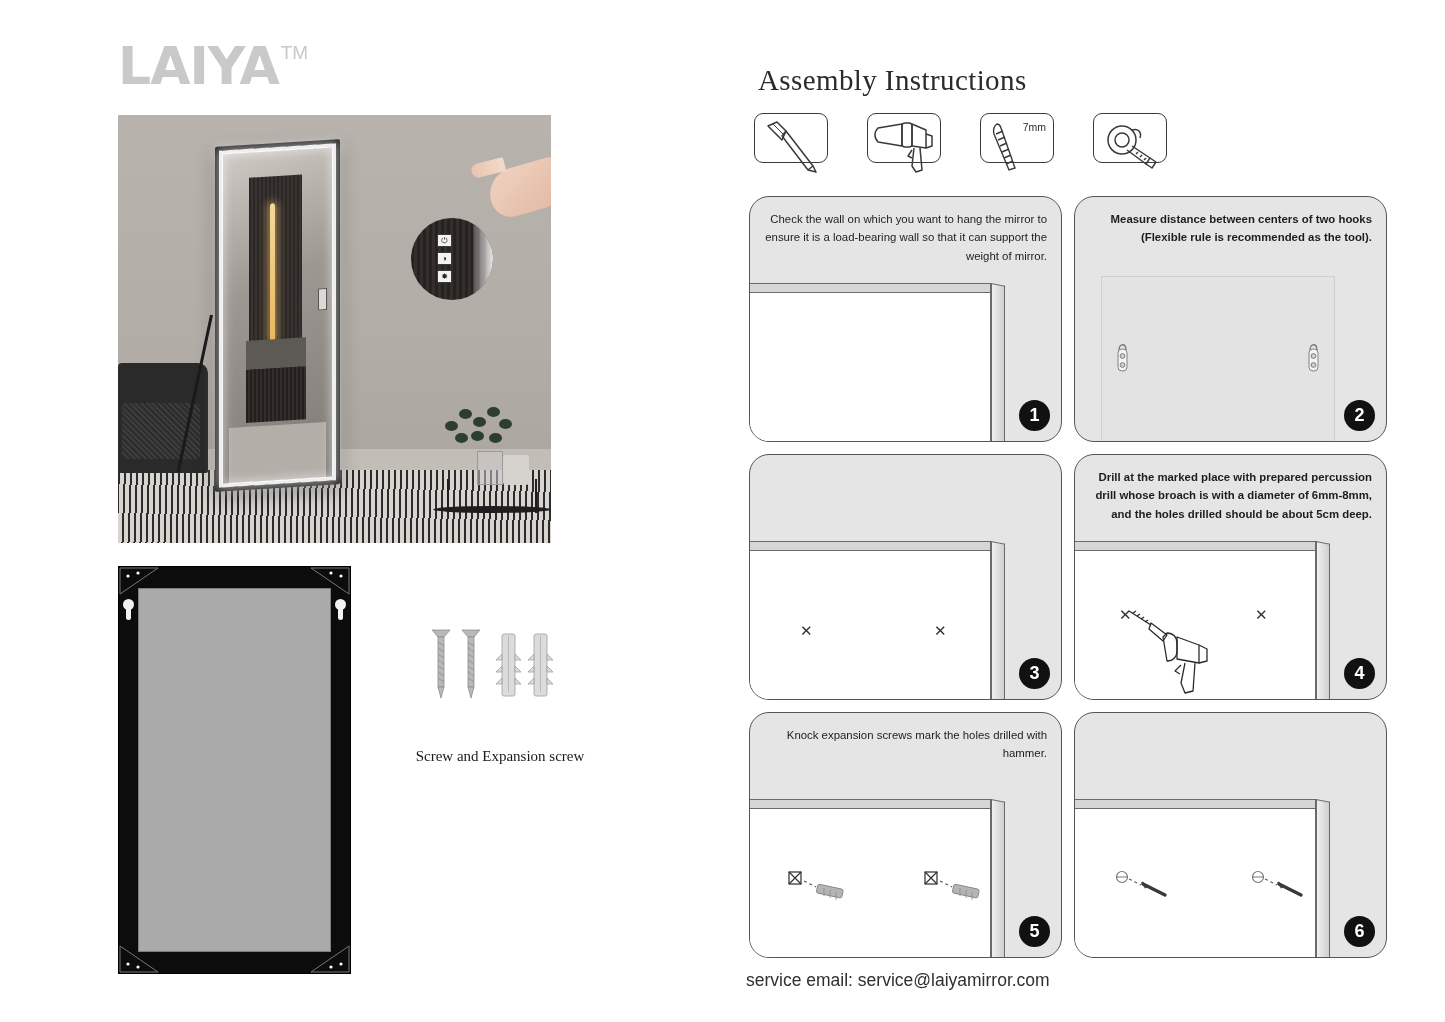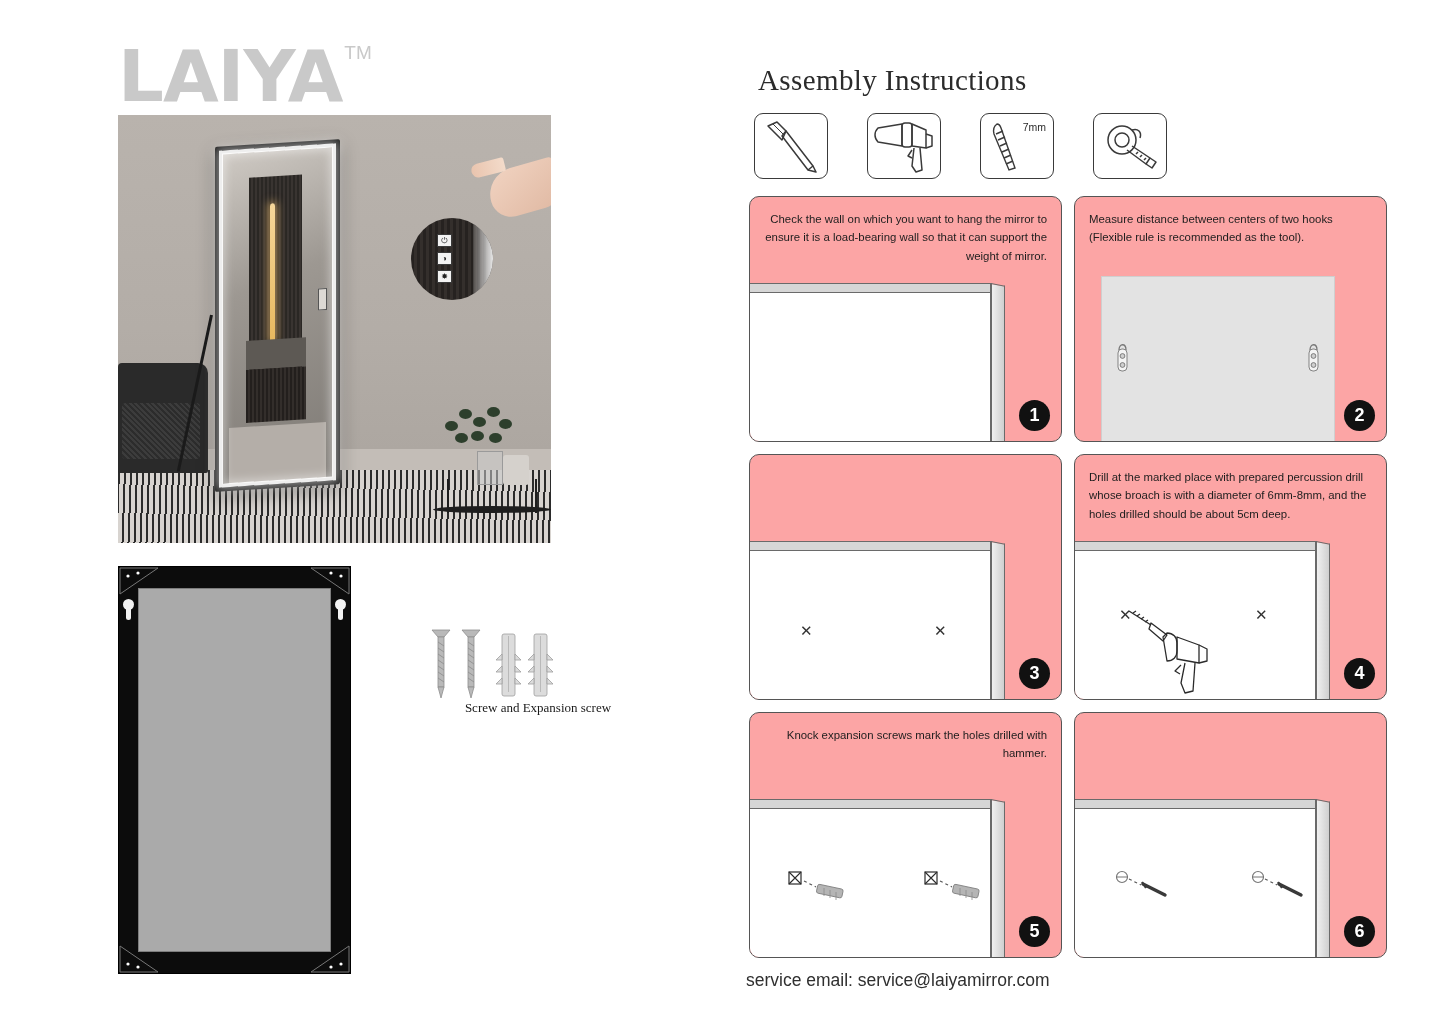--- a/index.html
+++ b/index.html
@@ -21,21 +21,21 @@
   }
 
   .logo-wrap {
     position: absolute;
     left: 118px; top: 40px;
     display: flex;
     align-items: flex-start;
   }
   .logo-text {
     font-family: "DejaVu Sans", sans-serif;
-    font-size: 72px;
+    font-size: 52px;
     font-weight: bold;
     color: #c9c9c9;
     letter-spacing: -1px;
     line-height: 1;
   }
   .logo-tm {
     font-family: "Liberation Sans", sans-serif;
     font-size: 19px;
     color: #c9c9c9;
     margin-top: 2px;
@@ -259,27 +259,26 @@
   }
 
   
   .hardware {
     position: absolute;
     left: 406px; top: 628px;
     width: 180px; height: 75px;
   }
   .hw-caption {
     position: absolute;
-    left: 330px; top: 700px;
+    left: 330px; top: 748px;
     width: 340px;
     text-align: center;
     font-family: "Liberation Serif", serif;
-    font-size: 13px;
+    font-size: 15px;
     color: #1a1a1a;
-    margin-left: 38px;
   }
 
   
   .right-col {
     position: absolute;
     left: 700px; top: 0;
     width: 745px; height: 1022px;
   }
   .assembly-title {
     position: absolute;
@@ -290,21 +289,21 @@
     letter-spacing: .4px;
   }
 
   .tools-row {
     position: absolute;
     left: 54px; top: 113px;
     display: flex;
     gap: 39px;
   }
   .tool-box {
-    width: 74px; height: 66px;
+    width: 74px; height: 50px;
     border: 1.6px solid #3a3a3a;
     border-radius: 9px;
     position: relative;
     background: #fff;
   }
   .tool-box svg { position: absolute; left: 0; top: 0; }
   .tool-label {
     position: absolute;
     right: 7px; top: 7px;
     font-size: 10.5px;
@@ -317,33 +316,33 @@
     left: 49px; top: 196px;
     width: 638px;
     display: grid;
     grid-template-columns: 313px 313px;
     grid-template-rows: 246px 246px 246px;
     gap: 12px;
   }
   .step-card {
     position: relative;
     border: 1.4px solid #555;
-    border-radius: 10px;
-    background: #fca5a5;
+    border-radius: 20px;
+    background: #e5e5e5;
     overflow: hidden;
   }
   .step-text {
     position: absolute;
     left: 14px; right: 14px; top: 13px;
     font-size: 11.4px;
     line-height: 1.62;
     color: #1d1d1d;
   }
   .step-text.align-right { text-align: right; }
-  .step-text.align-left  { text-align: left; }
+  .step-text.align-left  { text-align: right; font-weight: bold; }
 
   .step-badge {
     position: absolute;
     right: 11px; bottom: 10px;
     width: 31px; height: 31px;
     border-radius: 50%;
     background: #111;
     color: #fff;
     font-size: 18px;
     font-weight: bold;

